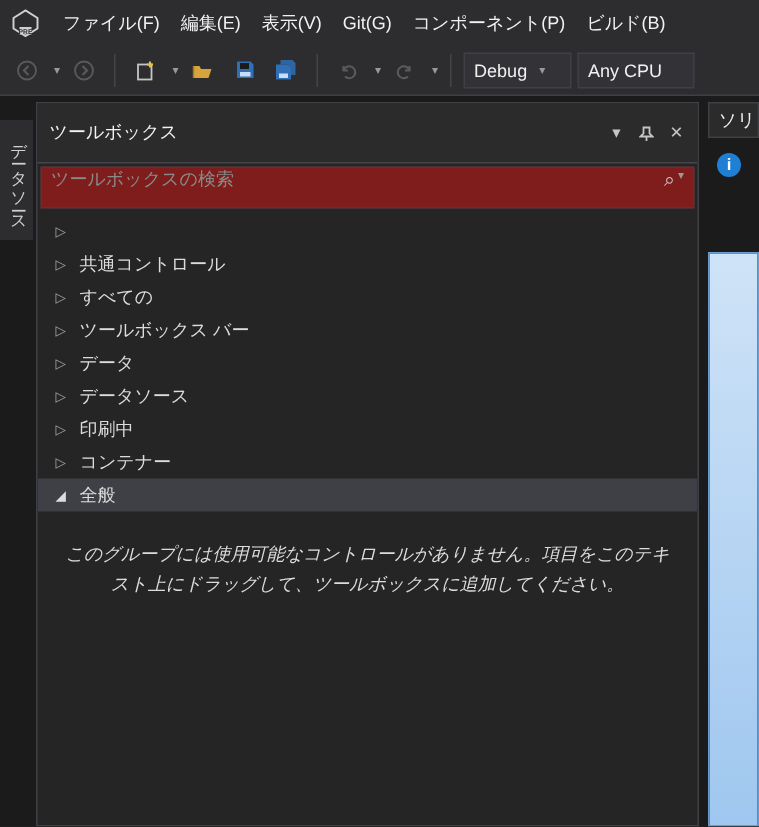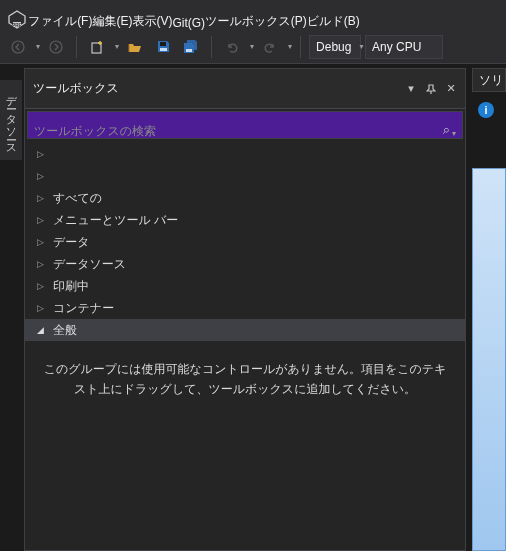--- a/index.html
+++ b/index.html
@@ -7,23 +7,24 @@
     width: 506px; height: 551px;
     background: #1b1b1c;
     font-family: "Yu Gothic UI", "Meiryo", sans-serif;
     font-size: 12px;
     color: #f1f1f1;
     overflow: hidden;
     position: relative;
   }
   
   .menubar {
-    display: flex; align-items: flex-end;
+    display: flex; align-items: center;
     height: 30px;
     padding: 0 6px;
+    gap: 14px;
     background: #2d2d30;
     color: #f1f1f1;
   }
   .logo {
     width: 22px; height: 22px;
     display: flex; align-items: center; justify-content: center;
   }
   .menubar-item { cursor: default; white-space: nowrap; }
   
   .toolbar {
@@ -91,23 +92,23 @@
   .panel-title { flex: 1; font-size: 12px; }
   .hicon {
     width: 16px; height: 16px;
     display: flex; align-items: center; justify-content: center;
     color: #c5c5c5;
     font-size: 11px;
   }
   .searchbar {
     height: 28px;
     margin: 2px;
-    background: #4c1d95;
+    background: #7f1d1d;
     border: 1px solid #3f3f46;
-    display: flex; align-items: flex-end;
+    display: flex; align-items: flex-start;
     padding: 0 6px;
     color: #a0a0a0;
   }
   .searchbar input {
     flex: 1; background: transparent; border: none; outline: none;
     color: #f1f1f1; font-size: 12px;
     font-family: inherit;
   }
   .searchbar input::placeholder { color: #8a8a8a; }
   .tree { flex: 1; overflow: auto; padding: 2px 0; }
@@ -122,20 +123,21 @@
   .expander {
     width: 10px;
     font-size: 9px; color: #a0a0a0;
   }
   .empty-msg {
     padding: 18px 16px;
     text-align: center;
     font-size: 12px;
     line-height: 1.7;
     color: #dcdcdc;
+    font-style: italic;
   }
   
   .right-sliver {
     flex: 1;
     display: flex; flex-direction: column;
     gap: 4px;
     border-radius: 13px;
   }
   .sliver-header {
     height: 24px;
@@ -170,21 +172,21 @@
     <svg width="20" height="20" viewBox="0 0 20 20">
       <path d="M2 7 L10 2 L18 7 L18 14 L10 19 L2 14 Z" fill="none" stroke="#d0d0d0" stroke-width="1.3"></path>
       <rect x="6" y="13" width="8" height="5" fill="#d0d0d0"></rect>
       <text x="10" y="17.5" font-size="4.5" text-anchor="middle" fill="#2d2d30" font-weight="bold">PRE</text>
     </svg>
   </div>
   <span class="menubar-item">ファイル(F)</span>
   <span class="menubar-item">編集(E)</span>
   <span class="menubar-item">表示(V)</span>
   <span class="menubar-item">Git(G)</span>
-  <span class="menubar-item">ツールボックス(P)</span>
+  <span class="menubar-item">コンポーネント(P)</span>
   <span class="menubar-item">ビルド(B)</span>
 </div>
 
 <div class="toolbar">
   <div class="tbtn dim">
     <svg width="14" height="14" viewBox="0 0 14 14">
         <circle cx="7" cy="7" r="6" fill="none" stroke="#888" stroke-width="1.2"></circle>
         <path d="M8 4 L5 7 L8 10" fill="none" stroke="#888" stroke-width="1.4"></path>
       </svg>
   </div>
@@ -232,21 +234,21 @@
   </div>
   <span class="dd">▾</span>
   <div class="tbtn dim">
     <svg width="14" height="14" viewBox="0 0 14 14">
         <path d="M10 7 A4 4 0 1 0 9 11" fill="none" stroke="#888" stroke-width="1.4"></path>
         <path d="M10 4 L10 7 L7 7" fill="none" stroke="#888" stroke-width="1.4"></path>
       </svg>
   </div>
   <span class="dd">▾</span>
   <div class="sep"></div>
-  <div class="combo" style="width:52px">
+  <div class="combo" style="width:72px">
     <span>Debug</span>
     <span class="tri">▾</span>
   </div>
   <div class="combo" style="width:78px">
     <span>Any CPU</span>
   </div>
 </div>
 
 <div class="vtab">データソース</div>
 
@@ -267,28 +269,29 @@
       <input type="text" placeholder="ツールボックスの検索" style="">
       <span style="font-size:13px;color:#c5c5c5">⌕</span>
       <span class="dd" style="margin-left:2px">▾</span>
     </div>
     <div class="tree">
       <div class="tree-item">
           <span class="expander">▷</span>
         </div>
       <div class="tree-item">
           <span class="expander">▷</span>
+          <span>共通コントロール</span>
         </div>
       <div class="tree-item">
           <span class="expander">▷</span>
           <span>すべての</span>
         </div>
       <div class="tree-item">
           <span class="expander">▷</span>
-          <span>メニューとツール バー</span>
+          <span>ツールボックス バー</span>
         </div>
       <div class="tree-item">
           <span class="expander">▷</span>
           <span>データ</span>
         </div>
       <div class="tree-item">
           <span class="expander">▷</span>
           <span>データソース</span>
         </div>
       <div class="tree-item">

